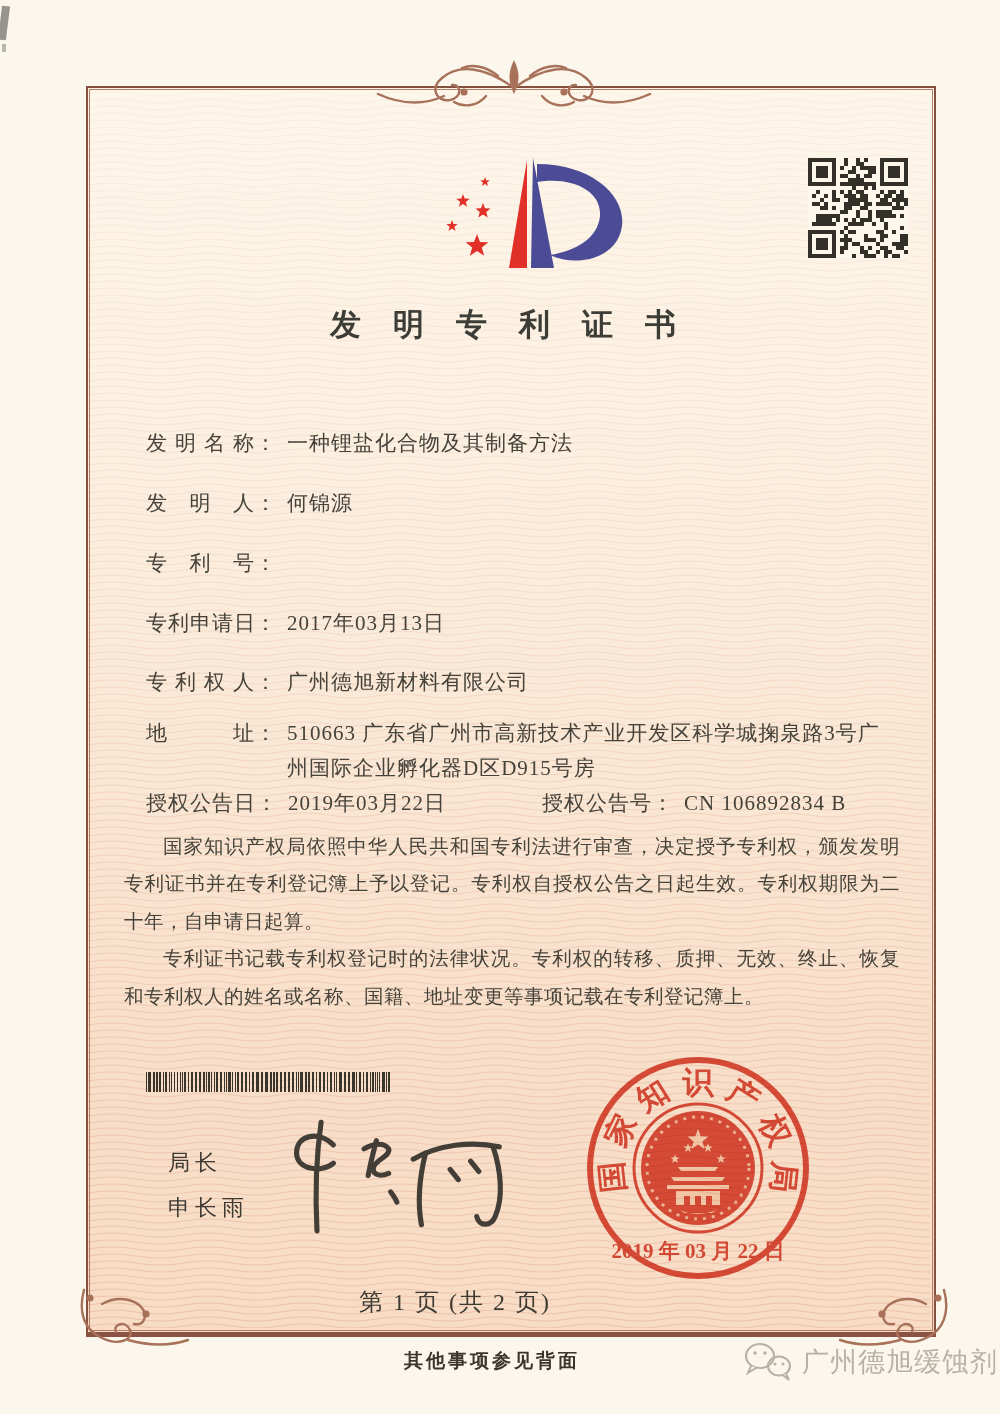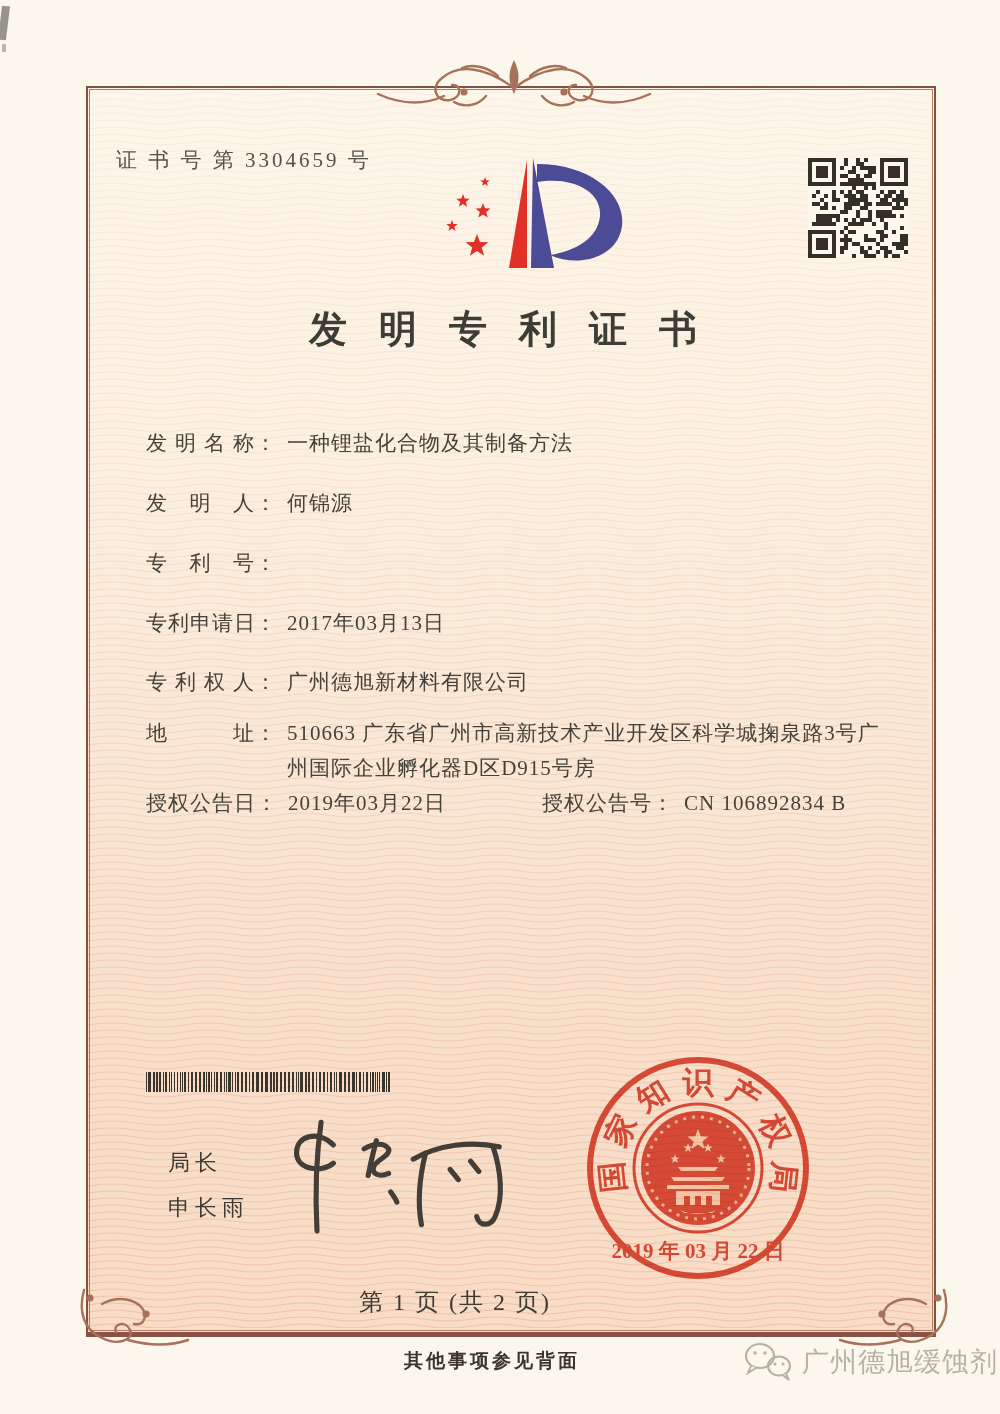--- a/index.html
+++ b/index.html
@@ -21,21 +21,21 @@
   .frame .thickbottom{position:absolute;left:-2px;right:-2px;bottom:-5px;height:5px;background:#8a5244;}
   .waves{position:absolute;left:0;top:0;}
 
   .cert-number{position:absolute;left:28px;top:58px;font-size:21px;letter-spacing:3px;color:#56524a;}
 
   .logo{position:absolute;left:352px;top:66px;}
   .qr{position:absolute;left:720px;top:70px;}
 
   .title{
     position:absolute;left:0;top:216px;width:100%;text-align:center;
-    font-size:38px;font-weight:700;letter-spacing:32px;padding-left:16px;box-sizing:border-box;
+    font-size:31px;font-weight:700;letter-spacing:32px;padding-left:16px;box-sizing:border-box;
     color:#3d3d37;
   }
 
   .field{position:absolute;left:58px;display:flex;font-size:21px;letter-spacing:1px;color:#45423a;}
   .field .lbl{width:109px;display:flex;justify-content:space-between;flex:none;}
   .field .colon{flex:none;margin-right:10px;}
   .field .val{line-height:35px;}
   .field{line-height:35px;}
   .val-wrap{width:604px;}
 
@@ -252,21 +252,20 @@
         <path d="M0 1203 q 24 -4 48 0 t 48 0 t 48 0 t 48 0 t 48 0 t 48 0 t 48 0 t 48 0 t 48 0 t 48 0 t 48 0 t 48 0 t 48 0 t 48 0 t 48 0 t 48 0 t 48 0 t 48 0" fill="none" stroke="#d99b7e" stroke-width="1" opacity="0.388"></path>
         <path d="M0 1210 q 24 -4 48 0 t 48 0 t 48 0 t 48 0 t 48 0 t 48 0 t 48 0 t 48 0 t 48 0 t 48 0 t 48 0 t 48 0 t 48 0 t 48 0 t 48 0 t 48 0 t 48 0 t 48 0" fill="none" stroke="#d99b7e" stroke-width="1" opacity="0.391"></path>
         <path d="M0 1217 q 24 -4 48 0 t 48 0 t 48 0 t 48 0 t 48 0 t 48 0 t 48 0 t 48 0 t 48 0 t 48 0 t 48 0 t 48 0 t 48 0 t 48 0 t 48 0 t 48 0 t 48 0 t 48 0" fill="none" stroke="#d99b7e" stroke-width="1" opacity="0.393"></path>
         <path d="M0 1224 q 24 -4 48 0 t 48 0 t 48 0 t 48 0 t 48 0 t 48 0 t 48 0 t 48 0 t 48 0 t 48 0 t 48 0 t 48 0 t 48 0 t 48 0 t 48 0 t 48 0 t 48 0 t 48 0" fill="none" stroke="#d99b7e" stroke-width="1" opacity="0.395"></path>
         <path d="M0 1231 q 24 -4 48 0 t 48 0 t 48 0 t 48 0 t 48 0 t 48 0 t 48 0 t 48 0 t 48 0 t 48 0 t 48 0 t 48 0 t 48 0 t 48 0 t 48 0 t 48 0 t 48 0 t 48 0" fill="none" stroke="#d99b7e" stroke-width="1" opacity="0.397"></path>
         <path d="M0 1238 q 24 -4 48 0 t 48 0 t 48 0 t 48 0 t 48 0 t 48 0 t 48 0 t 48 0 t 48 0 t 48 0 t 48 0 t 48 0 t 48 0 t 48 0 t 48 0 t 48 0 t 48 0 t 48 0" fill="none" stroke="#d99b7e" stroke-width="1" opacity="0.399"></path>
       </svg>
     <div class="innerline"></div>
     <div class="thickbottom"></div>
 
-    <div class="cert-number">证 书 号 第 3304659 号</div>
 
     <svg class="logo" width="210" height="132" viewBox="0 0 210 132">
       <g id="logo-stars">
           <polygon points="45.0,23.0 46.2,26.3 49.8,26.5 47.0,28.6 47.9,32.0 45.0,30.1 42.1,32.0 43.0,28.6 40.2,26.5 43.8,26.3" fill="#e03028"></polygon>
           <polygon points="23.0,40.0 24.7,44.6 29.7,44.8 25.8,47.9 27.1,52.7 23.0,49.9 18.9,52.7 20.2,47.9 16.3,44.8 21.3,44.6" fill="#e03028"></polygon>
           <polygon points="43.0,49.0 45.0,54.3 50.6,54.5 46.2,58.0 47.7,63.5 43.0,60.4 38.3,63.5 39.8,58.0 35.4,54.5 41.0,54.3" fill="#e03028"></polygon>
           <polygon points="12.0,66.0 13.5,70.0 17.7,70.1 14.4,72.8 15.5,76.9 12.0,74.5 8.5,76.9 9.6,72.8 6.3,70.1 10.5,70.0" fill="#e03028"></polygon>
           <polygon points="37.0,80.0 40.0,87.9 48.4,88.3 41.8,93.6 44.1,101.7 37.0,97.0 29.9,101.7 32.2,93.6 25.6,88.3 34.0,87.9" fill="#e03028"></polygon>
         </g>
       <polygon points="87,6 69,114 87,114" fill="#e03028"></polygon>
@@ -553,20 +552,24 @@
       <span class="lbl">授权公告日</span>
       <span class="colon">：</span>
       <span class="val">2019年03月22日</span>
       <span class="g2">
         <span class="lbl">授权公告号</span>
         <span class="colon">：</span>
         <span class="val">CN 106892834 B</span>
       </span>
     </div>
 
+    <div class="body-text">
+      <p>国家知识产权局依照中华人民共和国专利法进行审查，决定授予专利权，颁发发明专利证书并在专利登记簿上予以登记。专利权自授权公告之日起生效。专利权期限为二十年，自申请日起算。</p>
+      <p>专利证书记载专利权登记时的法律状况。专利权的转移、质押、无效、终止、恢复和专利权人的姓名或名称、国籍、地址变更等事项记载在专利登记簿上。</p>
+    </div>
 
     <svg class="barcode" id="barcode" width="250" height="20" shape-rendering="crispEdges">
         <rect x="0" y="0" width="1" height="20" fill="#3b352c"></rect>
         <rect x="2" y="0" width="3" height="20" fill="#3b352c"></rect>
         <rect x="7" y="0" width="2" height="20" fill="#3b352c"></rect>
         <rect x="10" y="0" width="2" height="20" fill="#3b352c"></rect>
         <rect x="13" y="0" width="2" height="20" fill="#3b352c"></rect>
         <rect x="17" y="0" width="1" height="20" fill="#3b352c"></rect>
         <rect x="19" y="0" width="2" height="20" fill="#3b352c"></rect>
         <rect x="23" y="0" width="1" height="20" fill="#3b352c"></rect>

